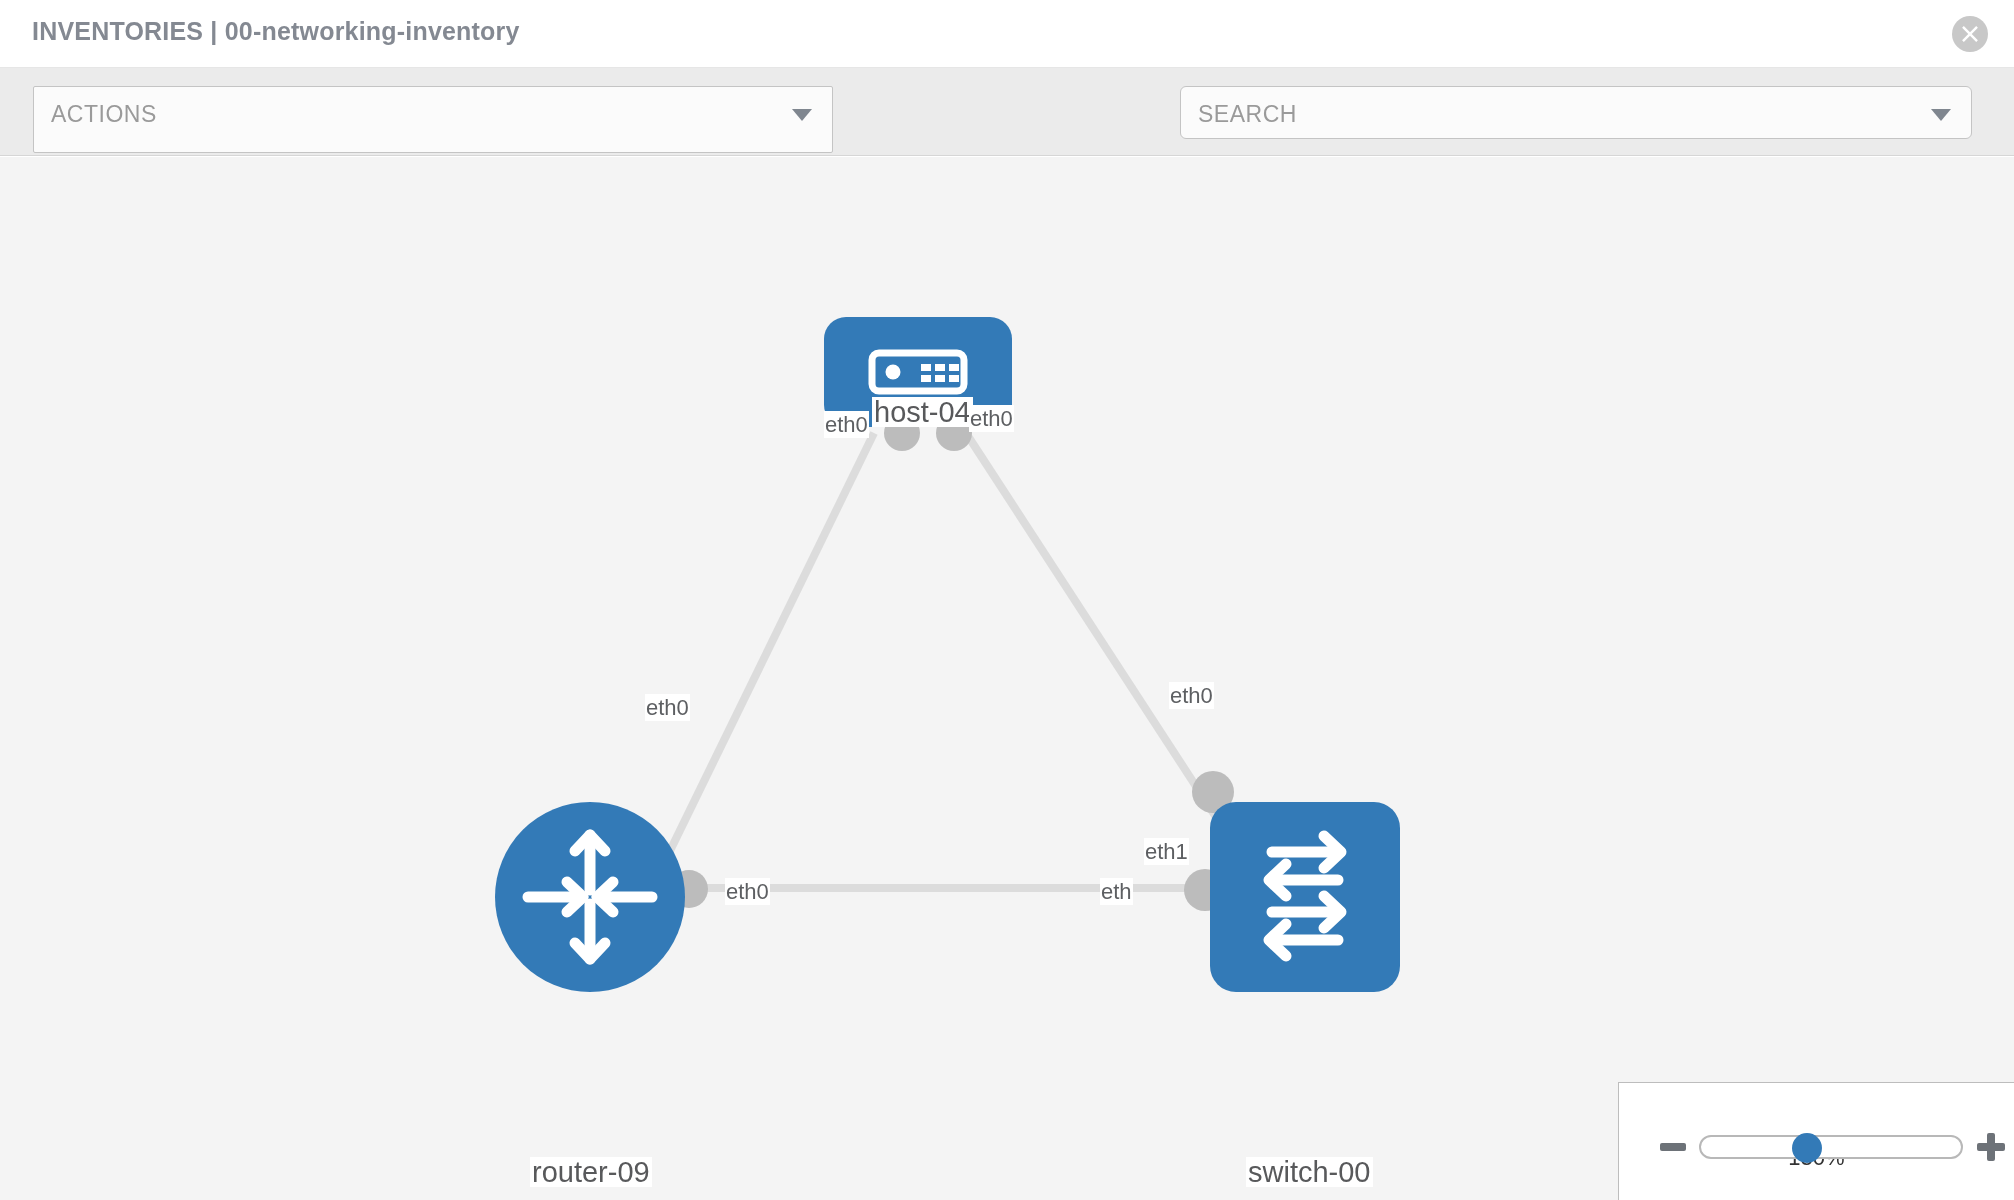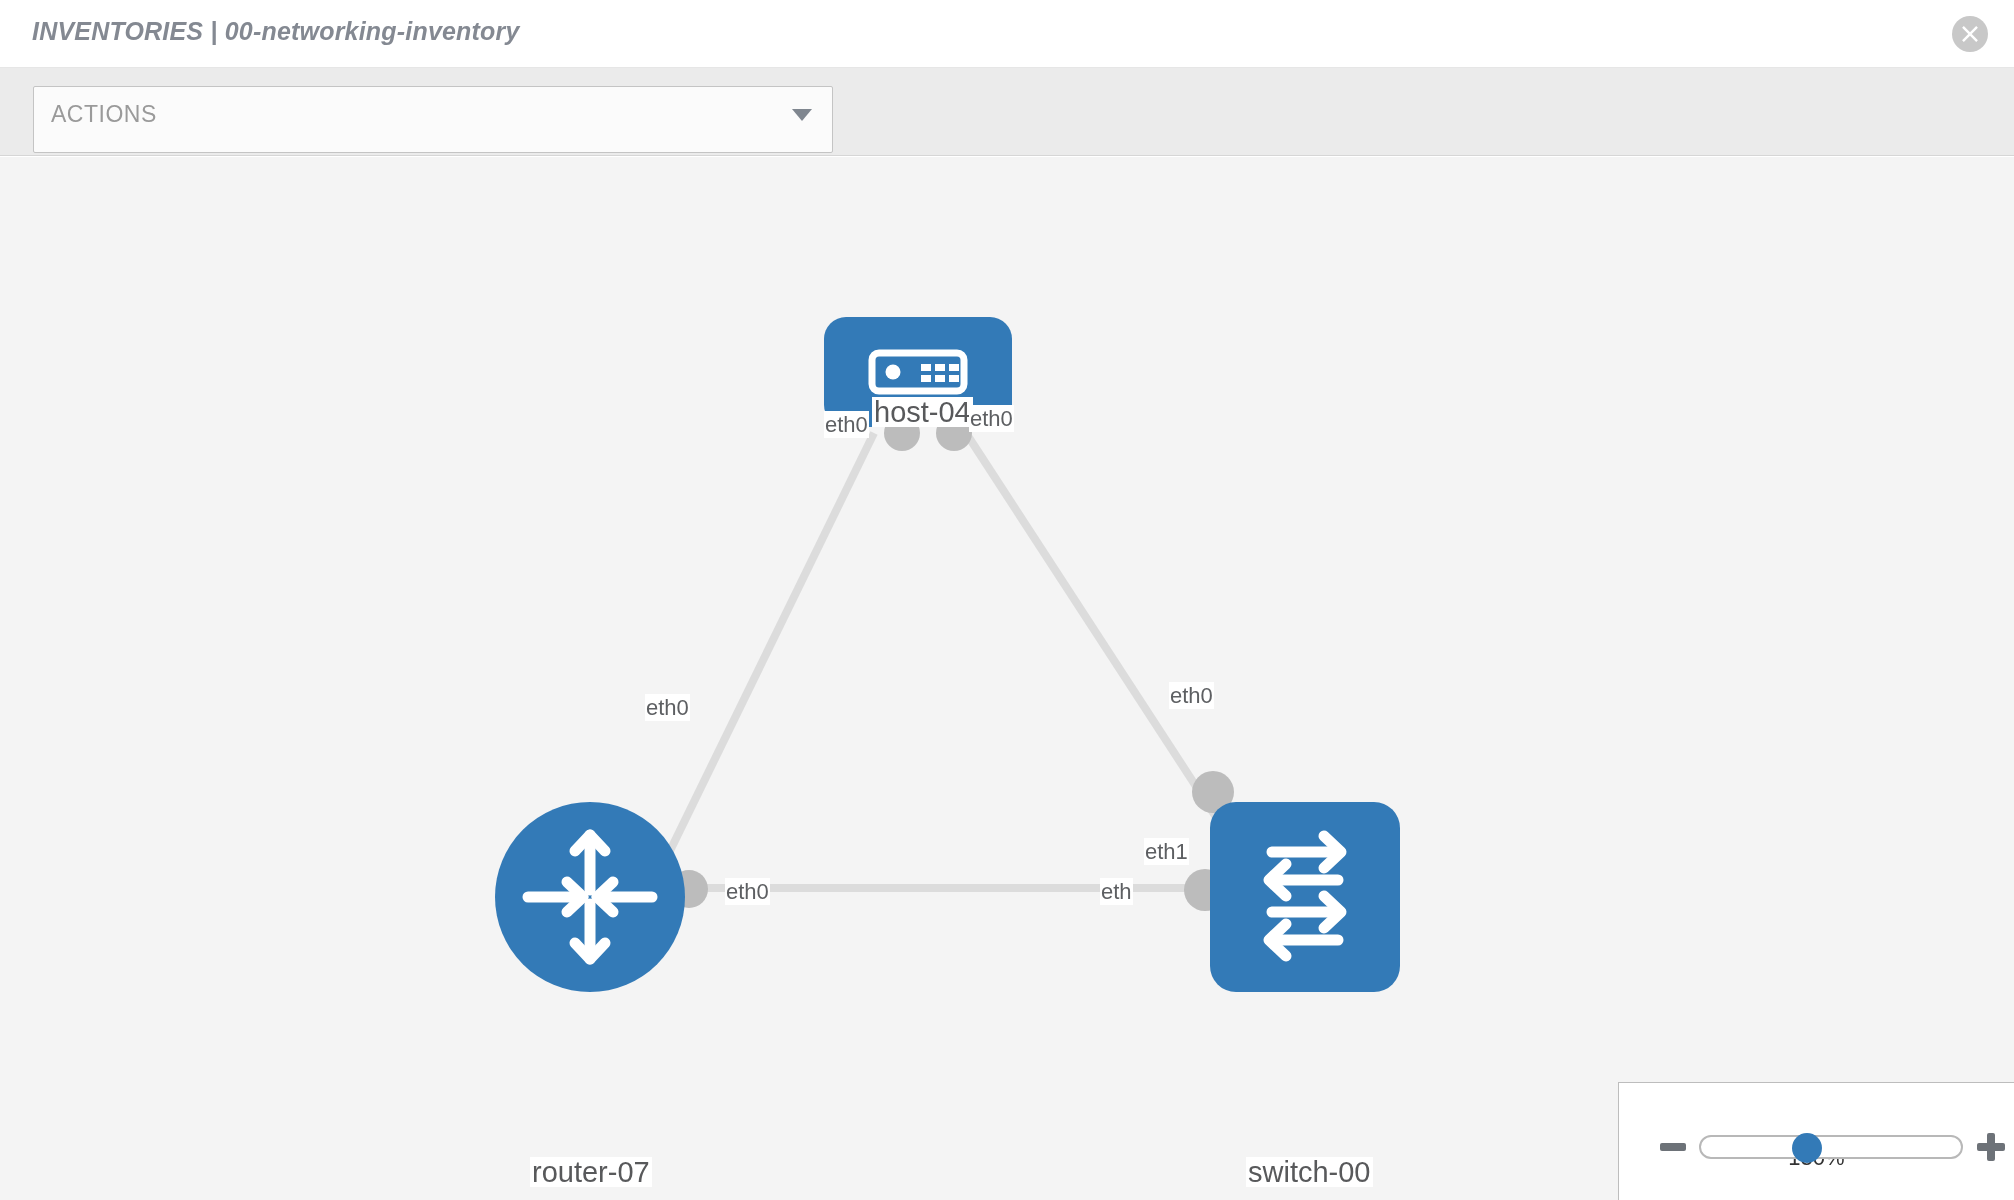--- a/index.html
+++ b/index.html
@@ -31,21 +31,20 @@
   }
   .header-title {
     position: absolute;
     left: 32px;
     top: 17px;
     font-size: 25px;
     font-weight: bold;
     color: #848992;
     letter-spacing: 0.2px;
     white-space: nowrap;
-    font-style: italic;
   }
   .close-btn {
     position: absolute;
     right: 26px;
     top: 16px;
     width: 36px;
     height: 36px;
     border-radius: 50%;
     background: #c8c8c8;
     cursor: pointer;
@@ -293,20 +292,24 @@
 
     <div class="tool-icon key">
       <svg width="44" height="44" viewBox="0 0 44 44" aria-hidden="true">
         <circle cx="15" cy="17" r="9.2" fill="none" stroke="#7f868f" stroke-width="4.4"></circle>
         <path d="M21 23 L36 37" stroke="#7f868f" stroke-width="4.4" stroke-linecap="round"></path>
         <path d="M31 32 L36 27" stroke="#7f868f" stroke-width="4.2" stroke-linecap="round"></path>
         <path d="M36 37 L40 33" stroke="#7f868f" stroke-width="4.2" stroke-linecap="round"></path>
       </svg>
     </div>
 
+    <div class="search-select">
+      <span class="search-label">SEARCH</span>
+      <span class="caret"></span>
+    </div>
   </div>
 
   <div class="canvas">
 
     <svg class="edges" viewBox="0 0 2014 1043">
       <line x1="874" y1="276" x2="667" y2="700" stroke="#dcdcdc" stroke-width="8"></line>
       <line x1="966" y1="276" x2="1229" y2="680" stroke="#dcdcdc" stroke-width="8"></line>
       <line x1="690" y1="731" x2="1205" y2="731" stroke="#dcdcdc" stroke-width="8"></line>
     </svg>
 
@@ -361,21 +364,21 @@
           <path d="M62 110 L130 110"></path>
           <path d="M114 94 L131 110 L114 126"></path>
 
           <path d="M128 138 L60 138"></path>
           <path d="M76 122 L59 138 L76 154"></path>
         </g>
       </svg>
     </div>
 
     <div class="nlabel" style="left:872px; top:240px;">host-04</div>
-    <div class="nlabel" style="left:530px; top:1000px;">router-07</div>
+    <div class="nlabel" style="left:530px; top:1000px;">router-09</div>
     <div class="nlabel" style="left:1246px; top:1000px;">switch-00</div>
 
     <div class="iflabel" style="left:824px; top:254px;">eth0</div>
     <div class="iflabel" style="left:969px; top:248px;">eth0</div>
     <div class="iflabel" style="left:645px; top:537px;">eth0</div>
     <div class="iflabel" style="left:1169px; top:525px;">eth0</div>
     <div class="iflabel" style="left:725px; top:721px;">eth0</div>
     <div class="iflabel" style="left:1100px; top:721px;">eth</div>
     <div class="iflabel" style="left:1120px; top:681px;margin-left:24px;">eth1</div>
   </div>

